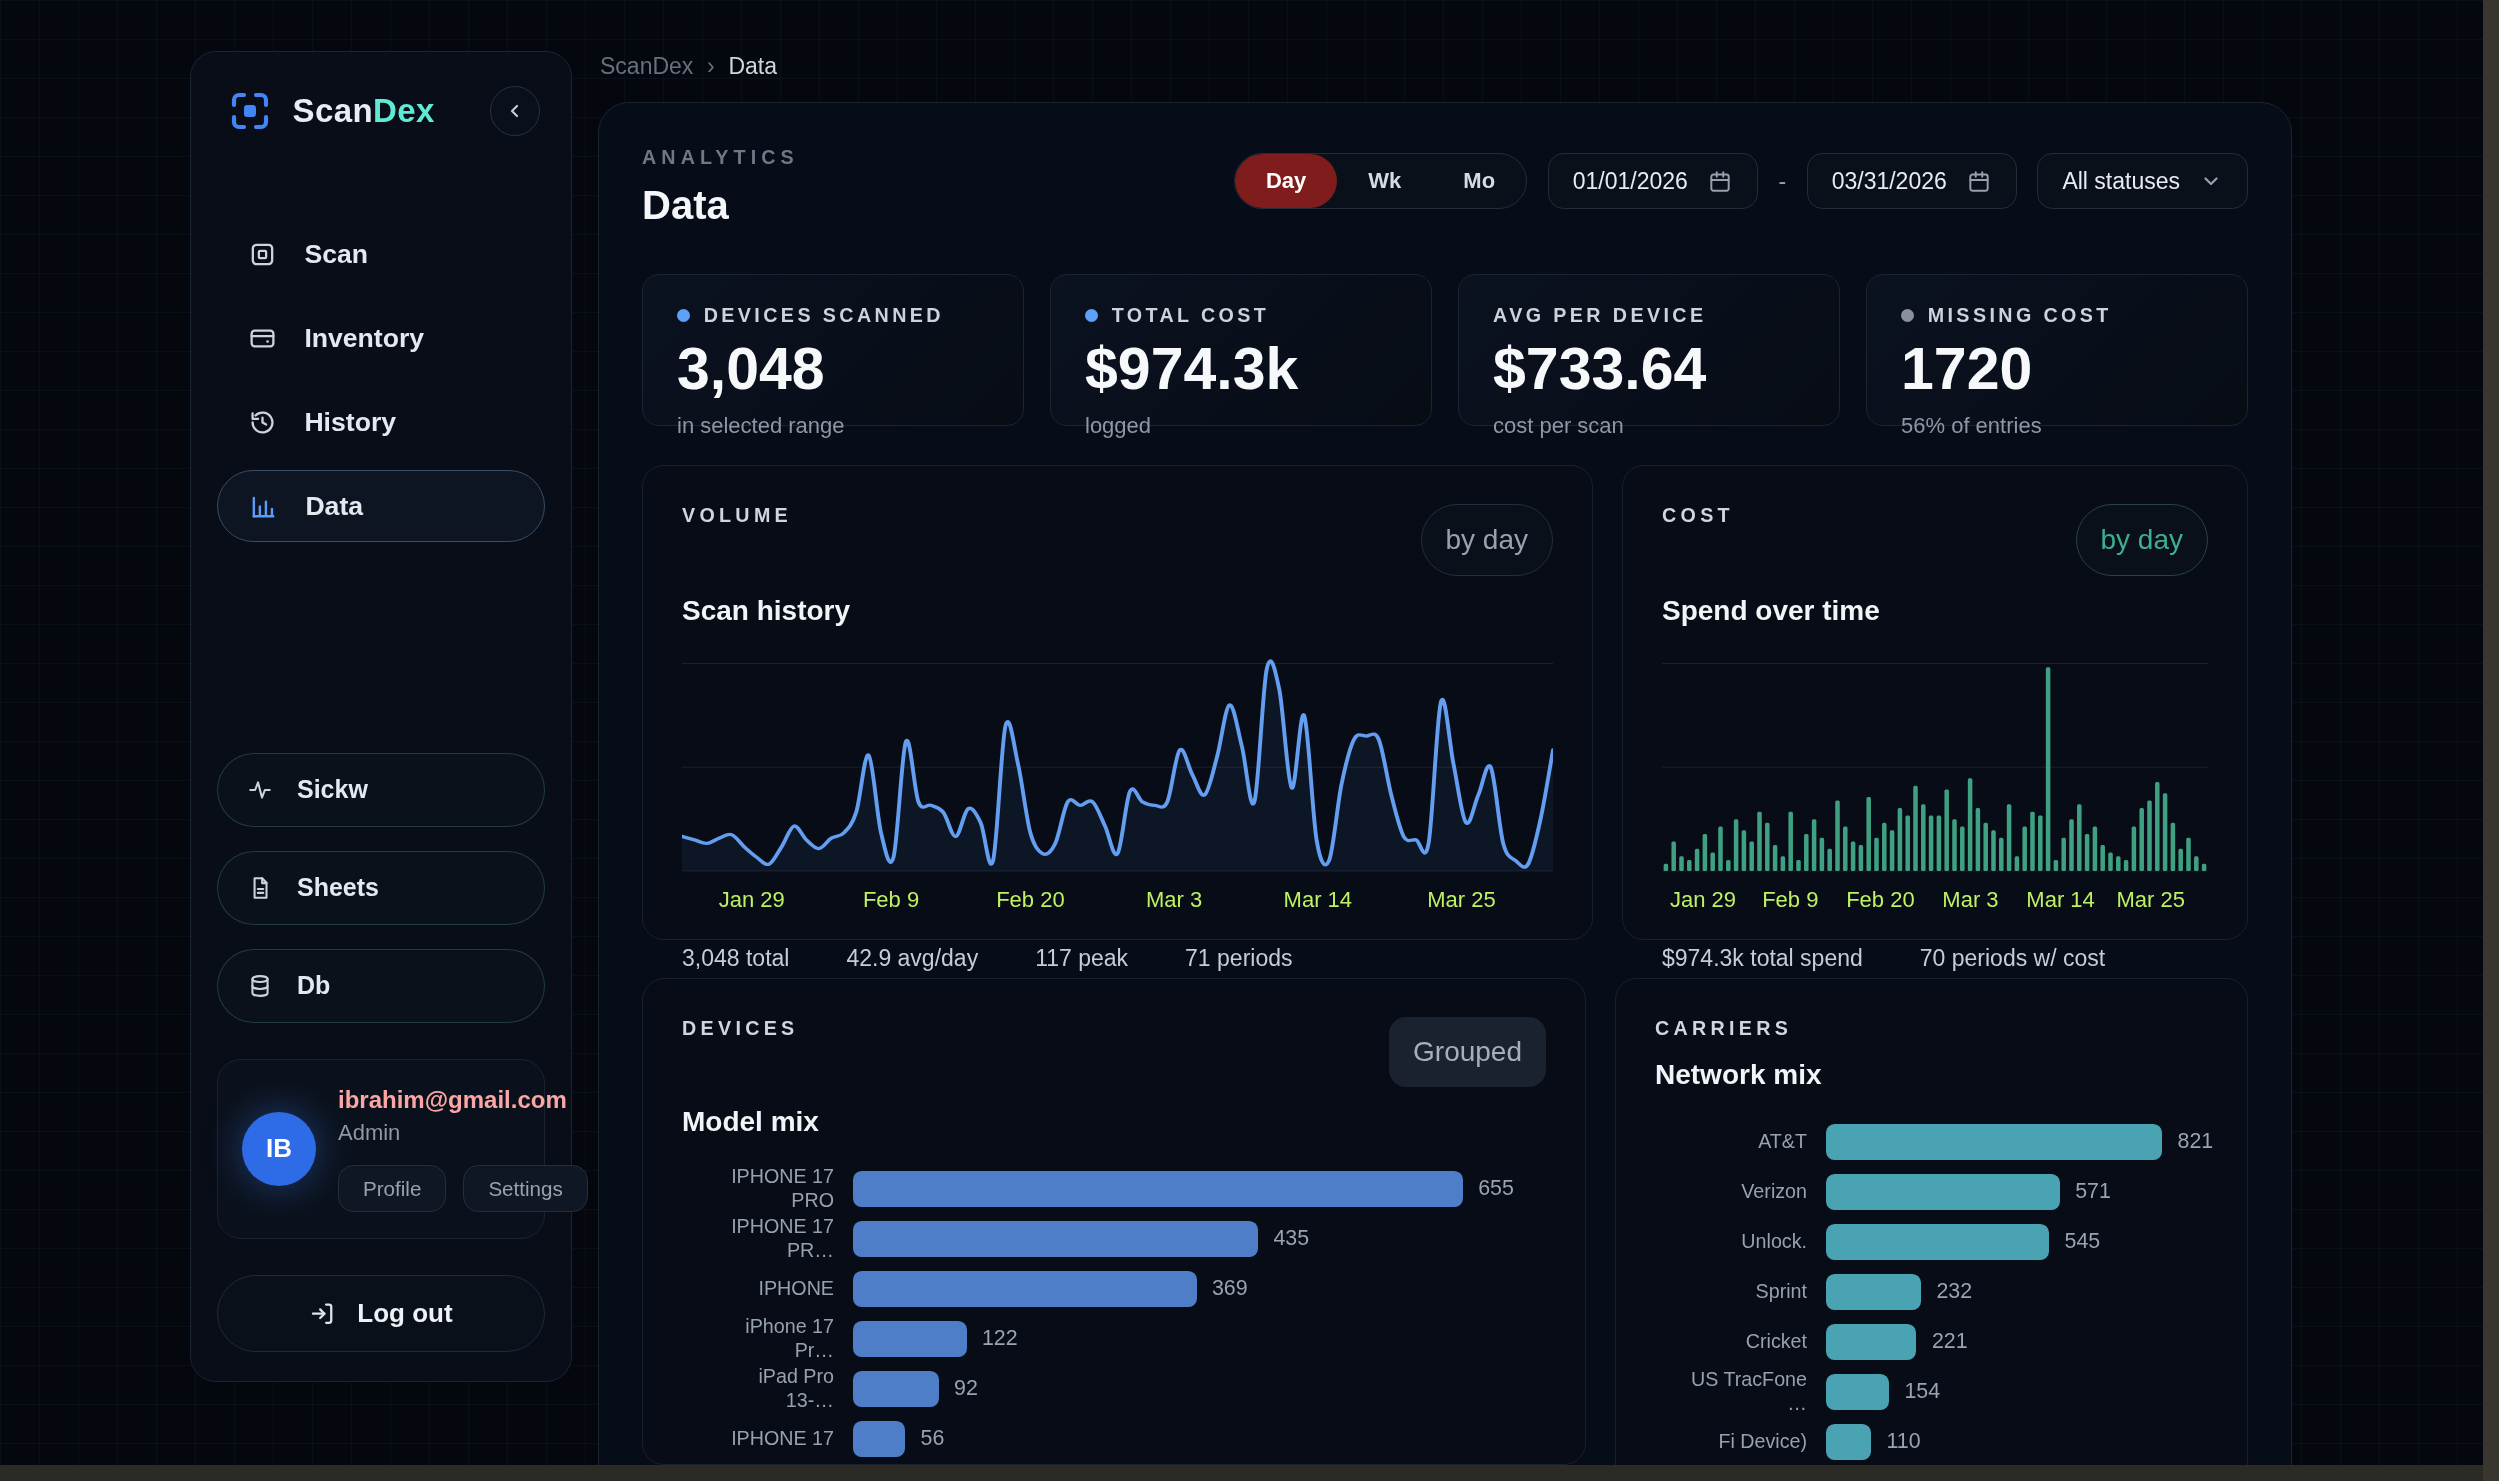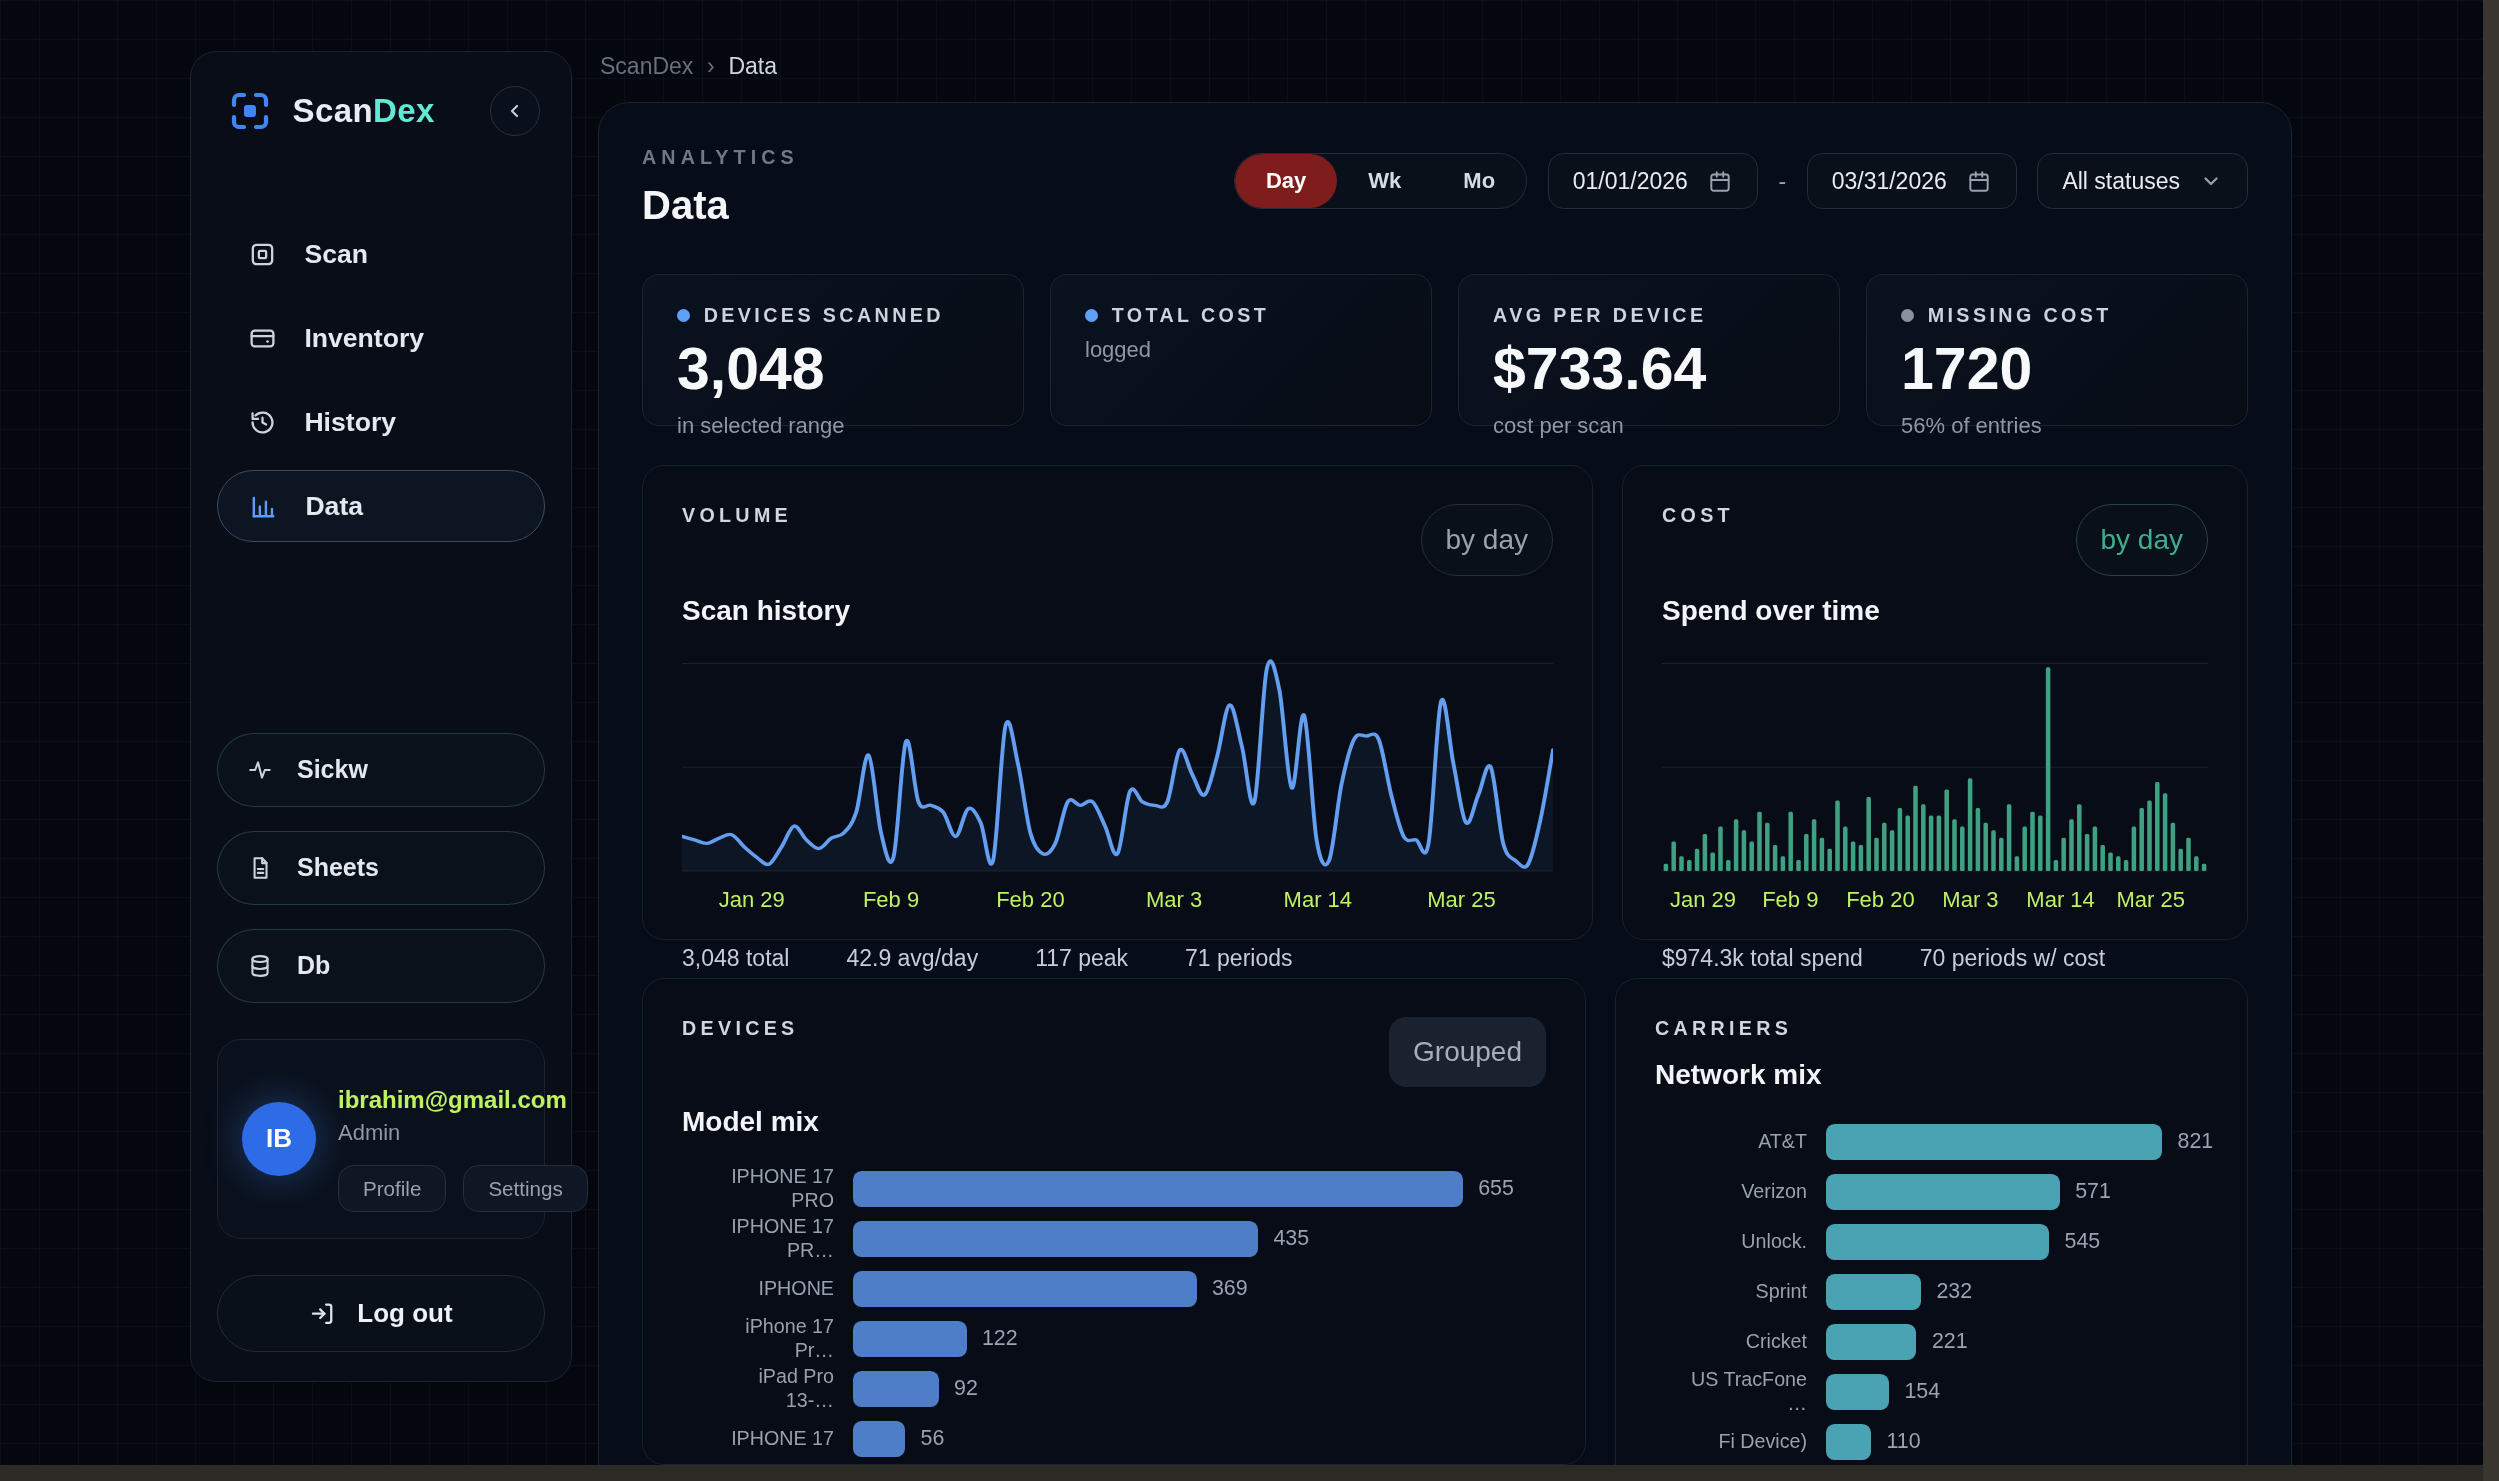--- a/index.html
+++ b/index.html
@@ -43,21 +43,21 @@
   .tool-pill { display:flex; align-items:center; gap:24px; height:74px; padding:0 29px;
     border-radius:856px; border:0.9px solid rgba(125,211,197,0.22); background:#0a111b;
     font-size:25px; font-weight:600; color:#e4e9f0; cursor:pointer; }
   .tool-pill .nico { color:#cdd3dd; display:flex; }
   .profile-card { background:#0b111c; border:0.9px solid #1b2331; border-radius:24px;
     padding:26px 24px; display:flex; gap:22px; margin-bottom:36px; }
   .avatar { width:74px; height:74px; border-radius:50%; background:#2e6be6; flex:none;
     display:flex; align-items:center; justify-content:center; font-size:26px; font-weight:700;
     color:#fff; align-self:center; box-shadow:0 0 39px rgba(59,130,246,0.40); }
   .profile-info { display:flex; flex-direction:column; }
-  .profile-email { font-size:24px; font-weight:600; color:#bef264;margin-top:20px; }
+  .profile-email { font-size:24px; font-weight:600; color:#fca5a5; }
   .profile-role { font-size:22px; color:#8d97a6; margin-top:6.9px; }
   .profile-actions { display:flex; gap:17px; margin-top:19px; }
   .mini-btn { font-size:20.6px; color:#98a1ae; background:#101724; border:0.9px solid #242e3c;
     border-radius:15.4px; padding:10.3px 24px; cursor:pointer; font-family:inherit; }
   .logout-btn { height:77px; border-radius:856px; border:0.9px solid #212b39; background:#0a101a;
     display:flex; align-items:center; justify-content:center; gap:20.6px; color:#eef1f6;
     font-size:26px; font-weight:600; cursor:pointer; }
   .logout-btn .nico { color:#dfe4ec; display:flex; }
 
   
@@ -307,20 +307,21 @@
           <span class="stat-label">DEVICES SCANNED</span>
         </div>
       <div class="stat-value">3,048</div>
       <div class="stat-sub">in selected range</div>
     </div>
     <div class="stat-card">
       <div class="stat-label-row">
           <span class="stat-dot" style="background: rgb(94, 162, 248);"></span>
           <span class="stat-label">TOTAL COST</span>
         </div>
+      <div class="stat-value">$974.3k</div>
       <div class="stat-sub">logged</div>
     </div>
     <div class="stat-card">
       <div class="stat-label-row">
           <span class="stat-label">AVG PER DEVICE</span>
         </div>
       <div class="stat-value">$733.64</div>
       <div class="stat-sub">cost per scan</div>
     </div>
     <div class="stat-card">

